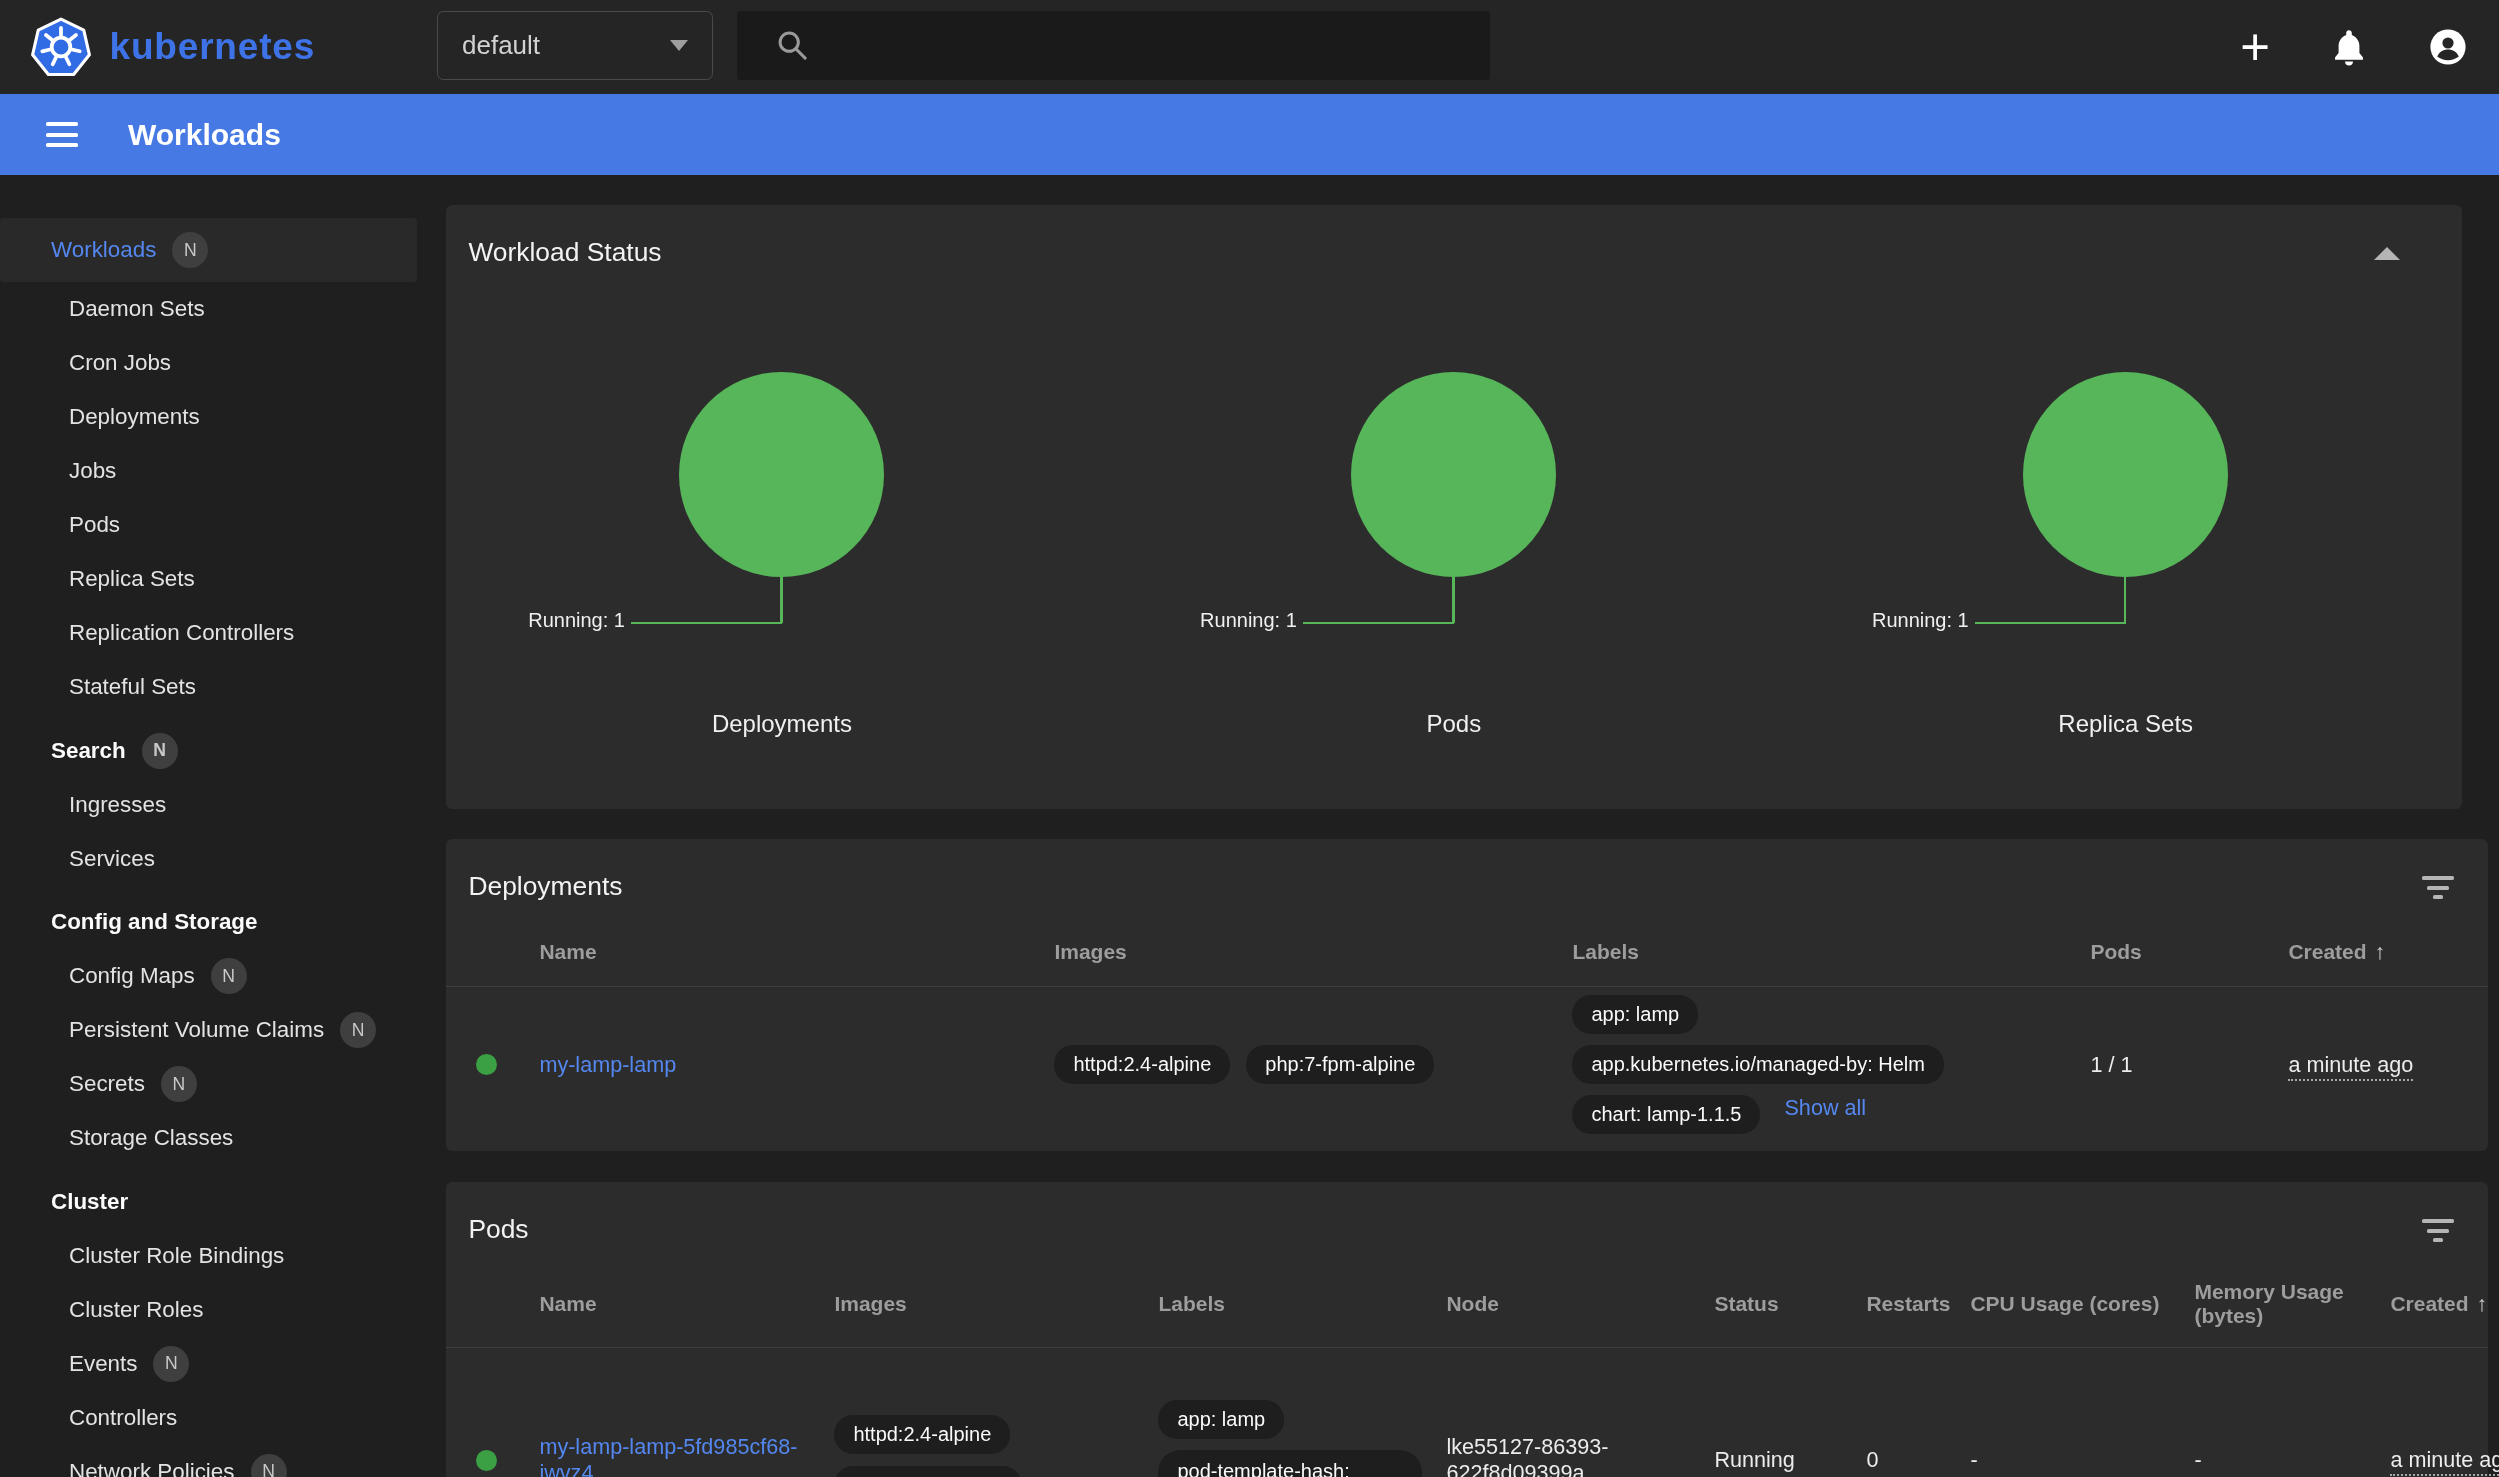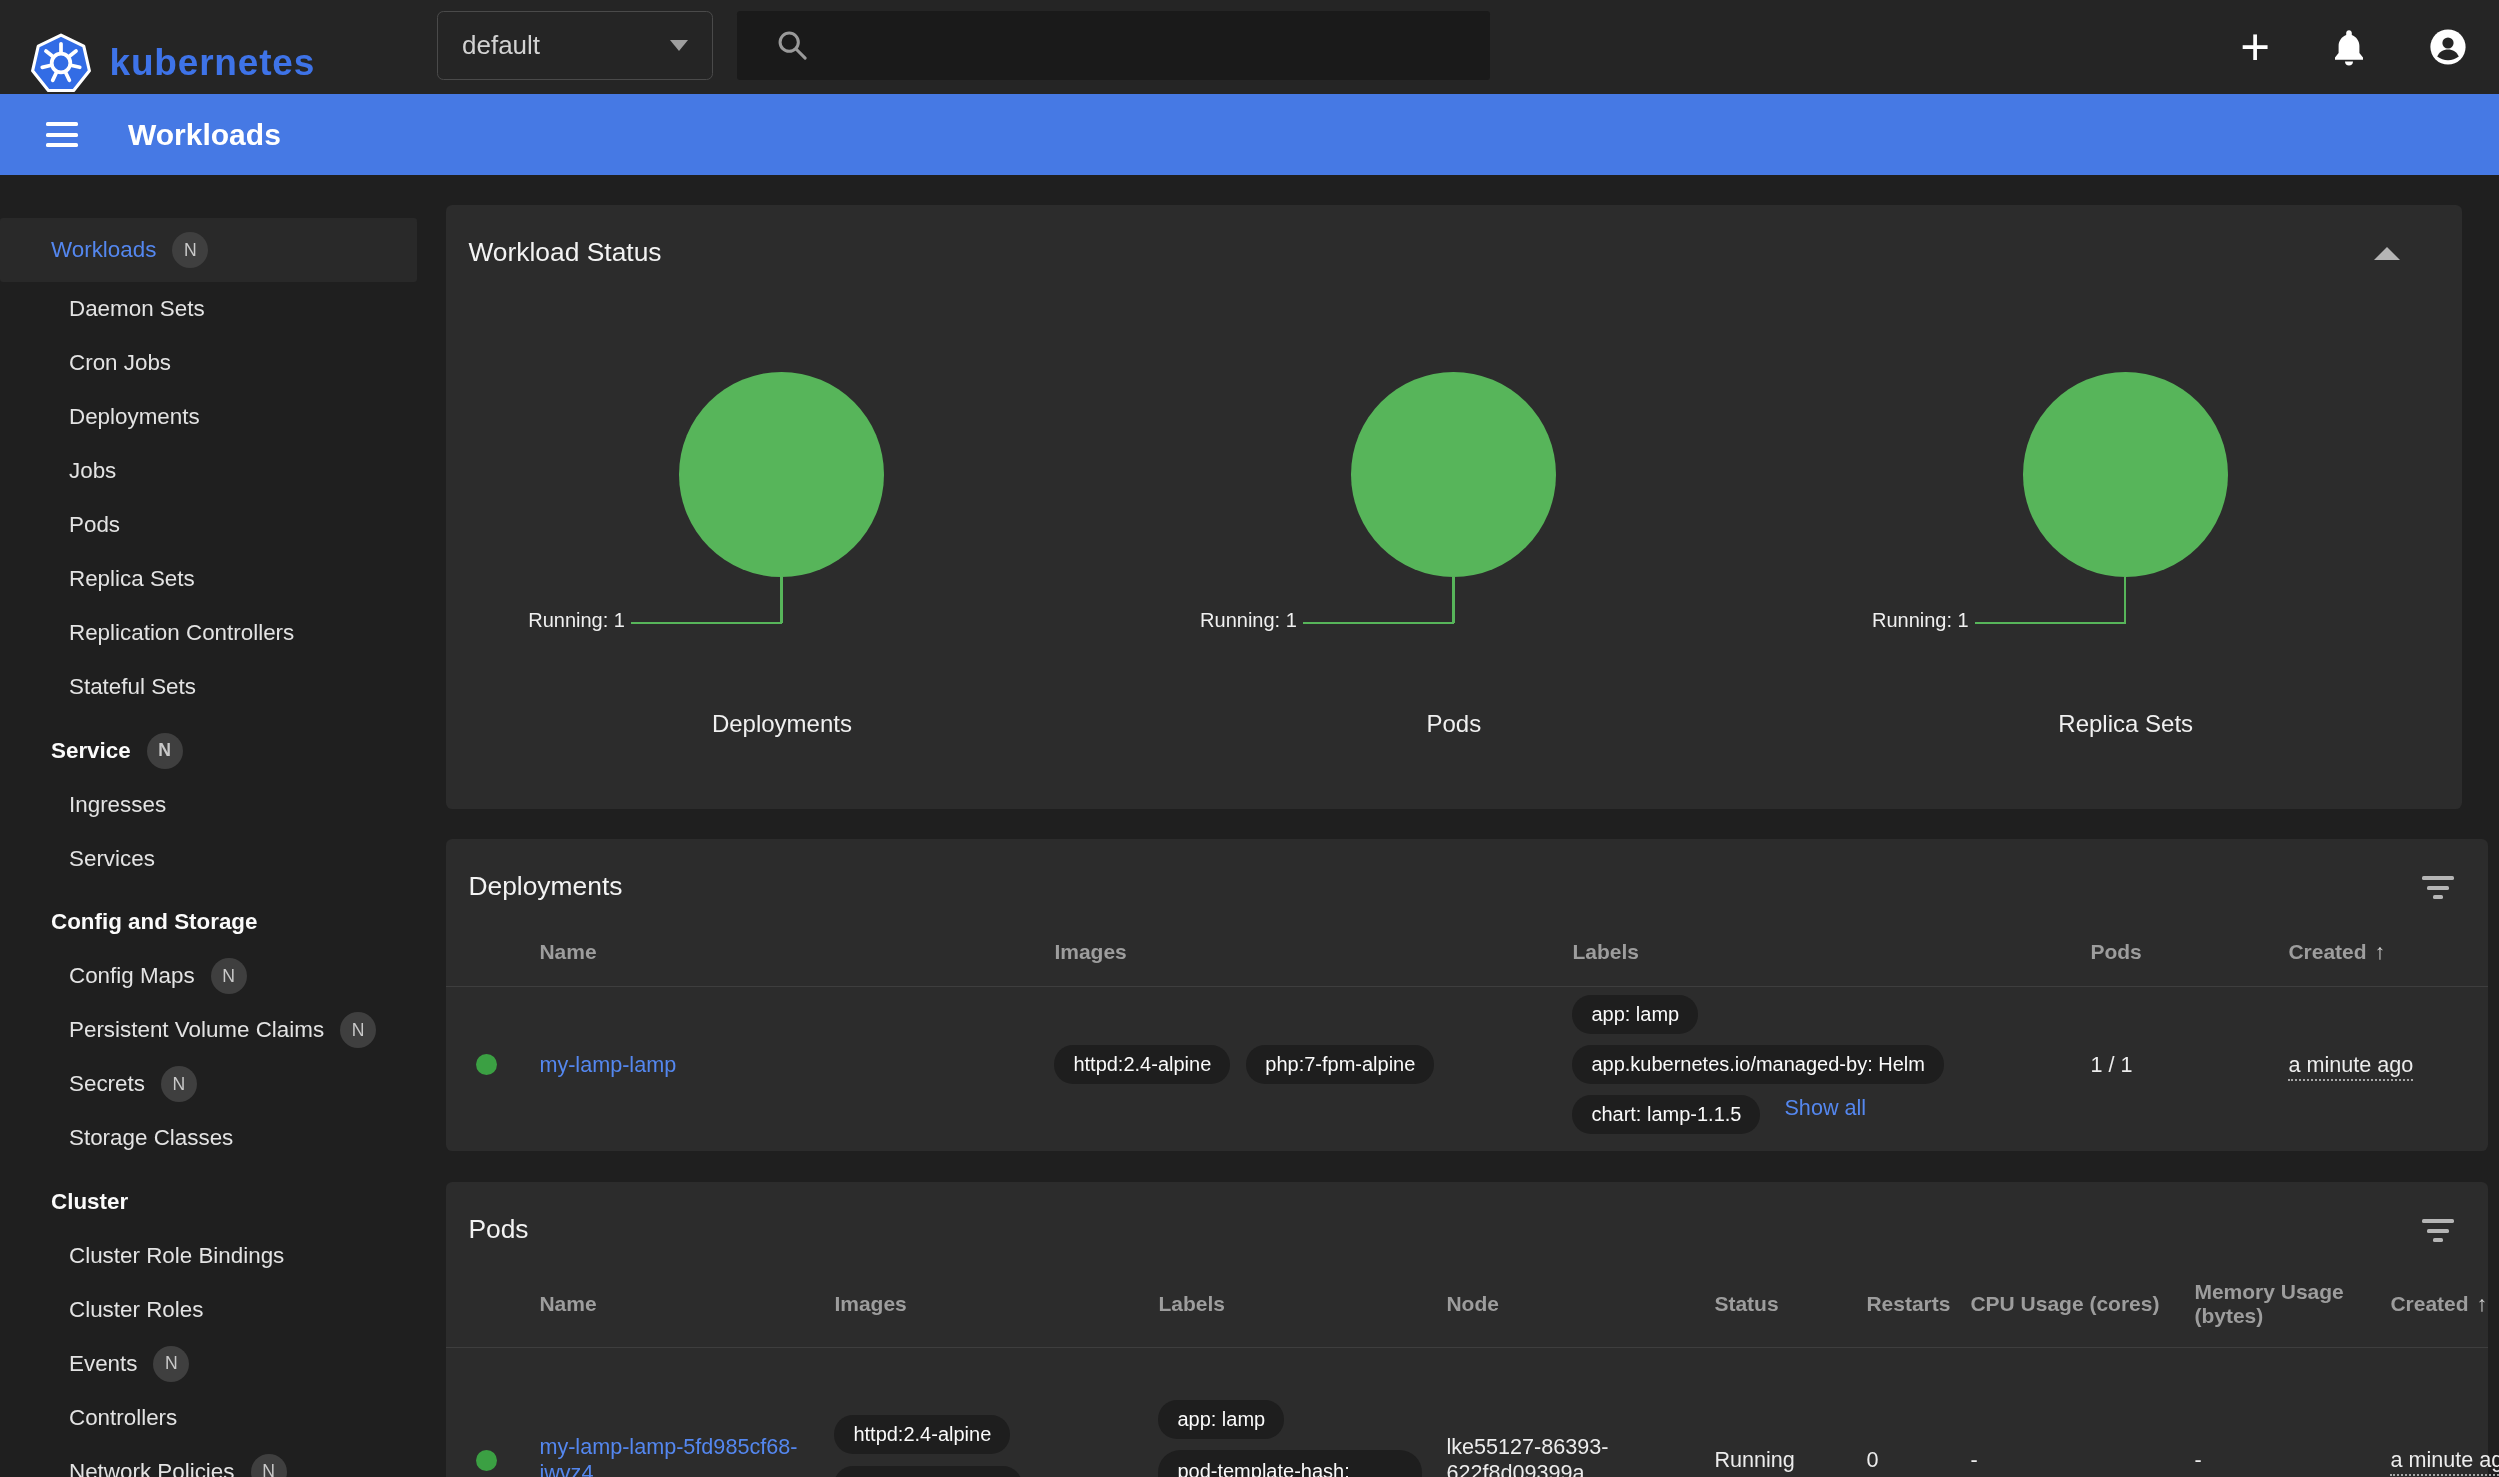--- a/index.html
+++ b/index.html
@@ -8,21 +8,21 @@
     width: 2500px; height: 1477px;
     background: #1f1f1f;
     font-family: "Liberation Sans", sans-serif;
     color: #e8e8e8;
     position: relative;
   }
 
   
   .app-header {
     height: 94px; background: #252525;
-    display: flex; align-items: flex-end;
+    display: flex; align-items: center;
     position: relative; z-index: 5;
   }
   .logo-wrap { display: flex; align-items: center; gap: 17.6px; padding-left: 30px; }
   .logo-wrap svg { width: 62px; height: 62px; }
   .logo-text { font-size: 37px; font-weight: bold; color: #3e73e8; letter-spacing: 0.8px; }
   .ns-select {
     position: absolute; left: 437px; top: 11.2px; width: 276px; height: 69px;
     border: 1.6px solid #4a4a4a; border-radius: 6.4px;
     display: flex; align-items: center; justify-content: space-between;
     padding: 0 24px; font-size: 26px; color: #d2d2d2; cursor: pointer;
@@ -233,21 +233,21 @@
         <span>Replica Sets</span>
       </div>
     <div class="side-item">
         <span>Replication Controllers</span>
       </div>
     <div class="side-item">
         <span>Stateful Sets</span>
       </div>
 
     <div class="side-section">
-      <span>Service</span>
+      <span>Search</span>
       <span class="n-badge">N</span>
     </div>
     <div class="side-item">
         <span>Ingresses</span>
       </div>
     <div class="side-item">
         <span>Services</span>
       </div>
 
     <div class="side-section">

